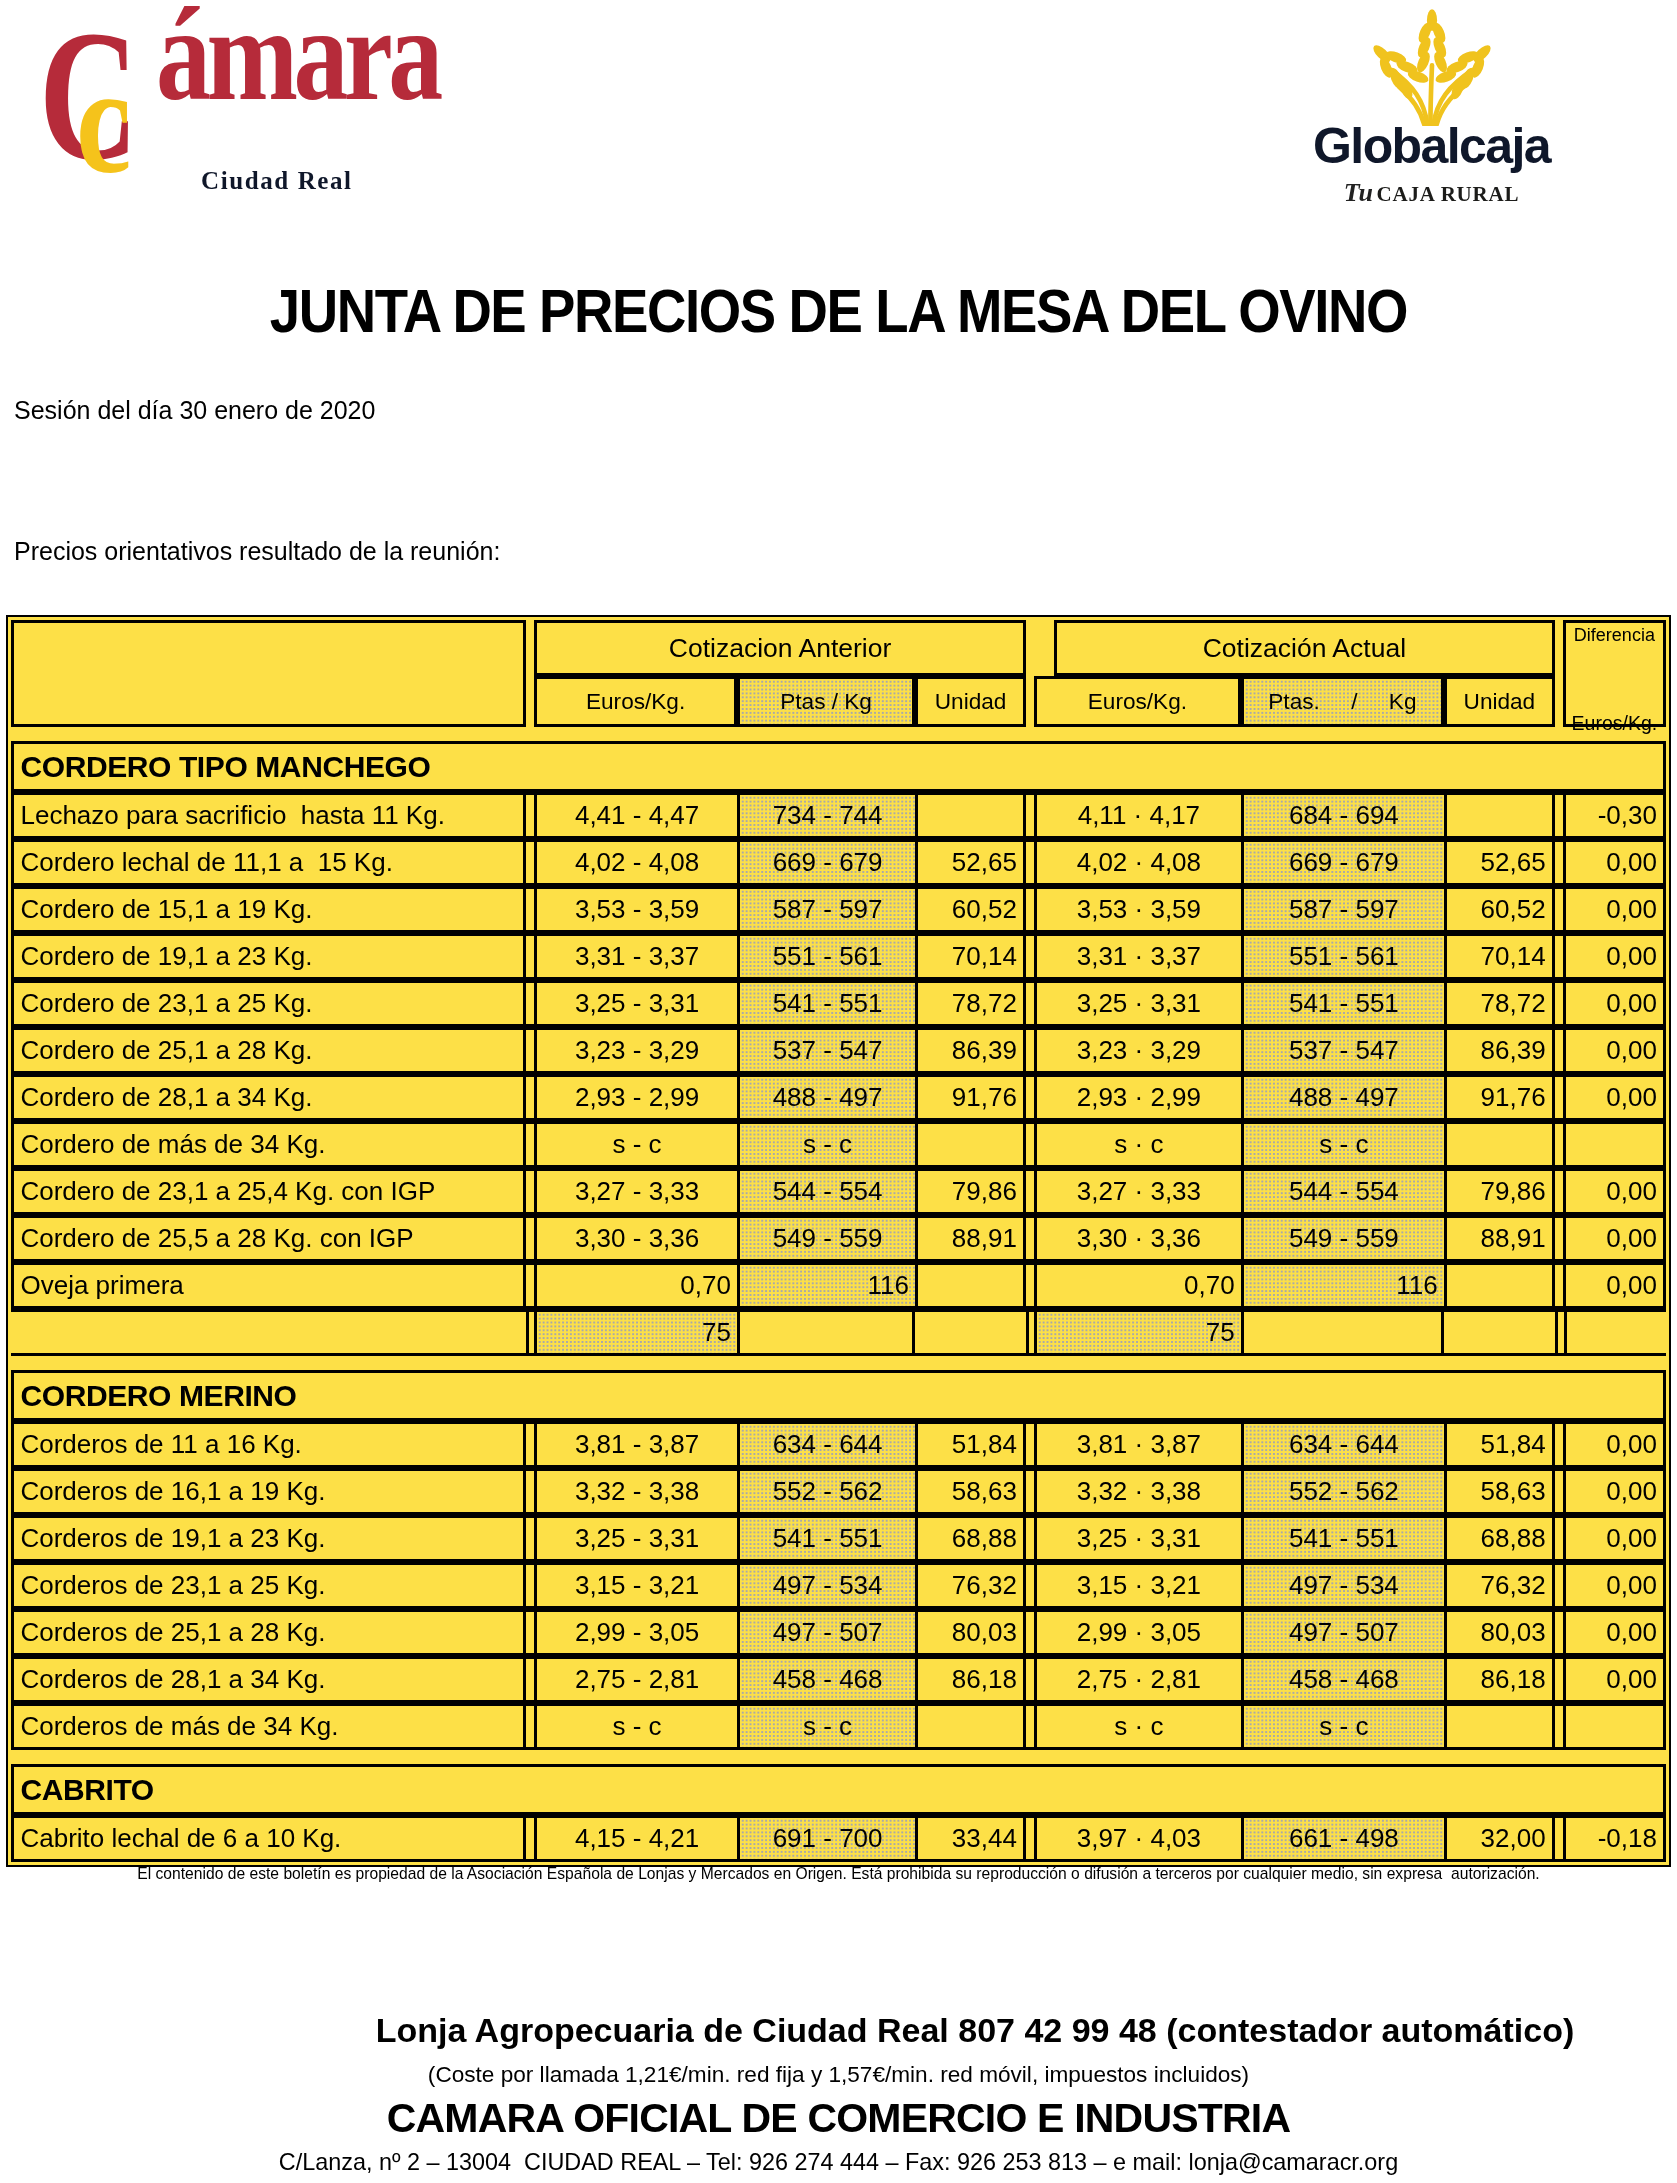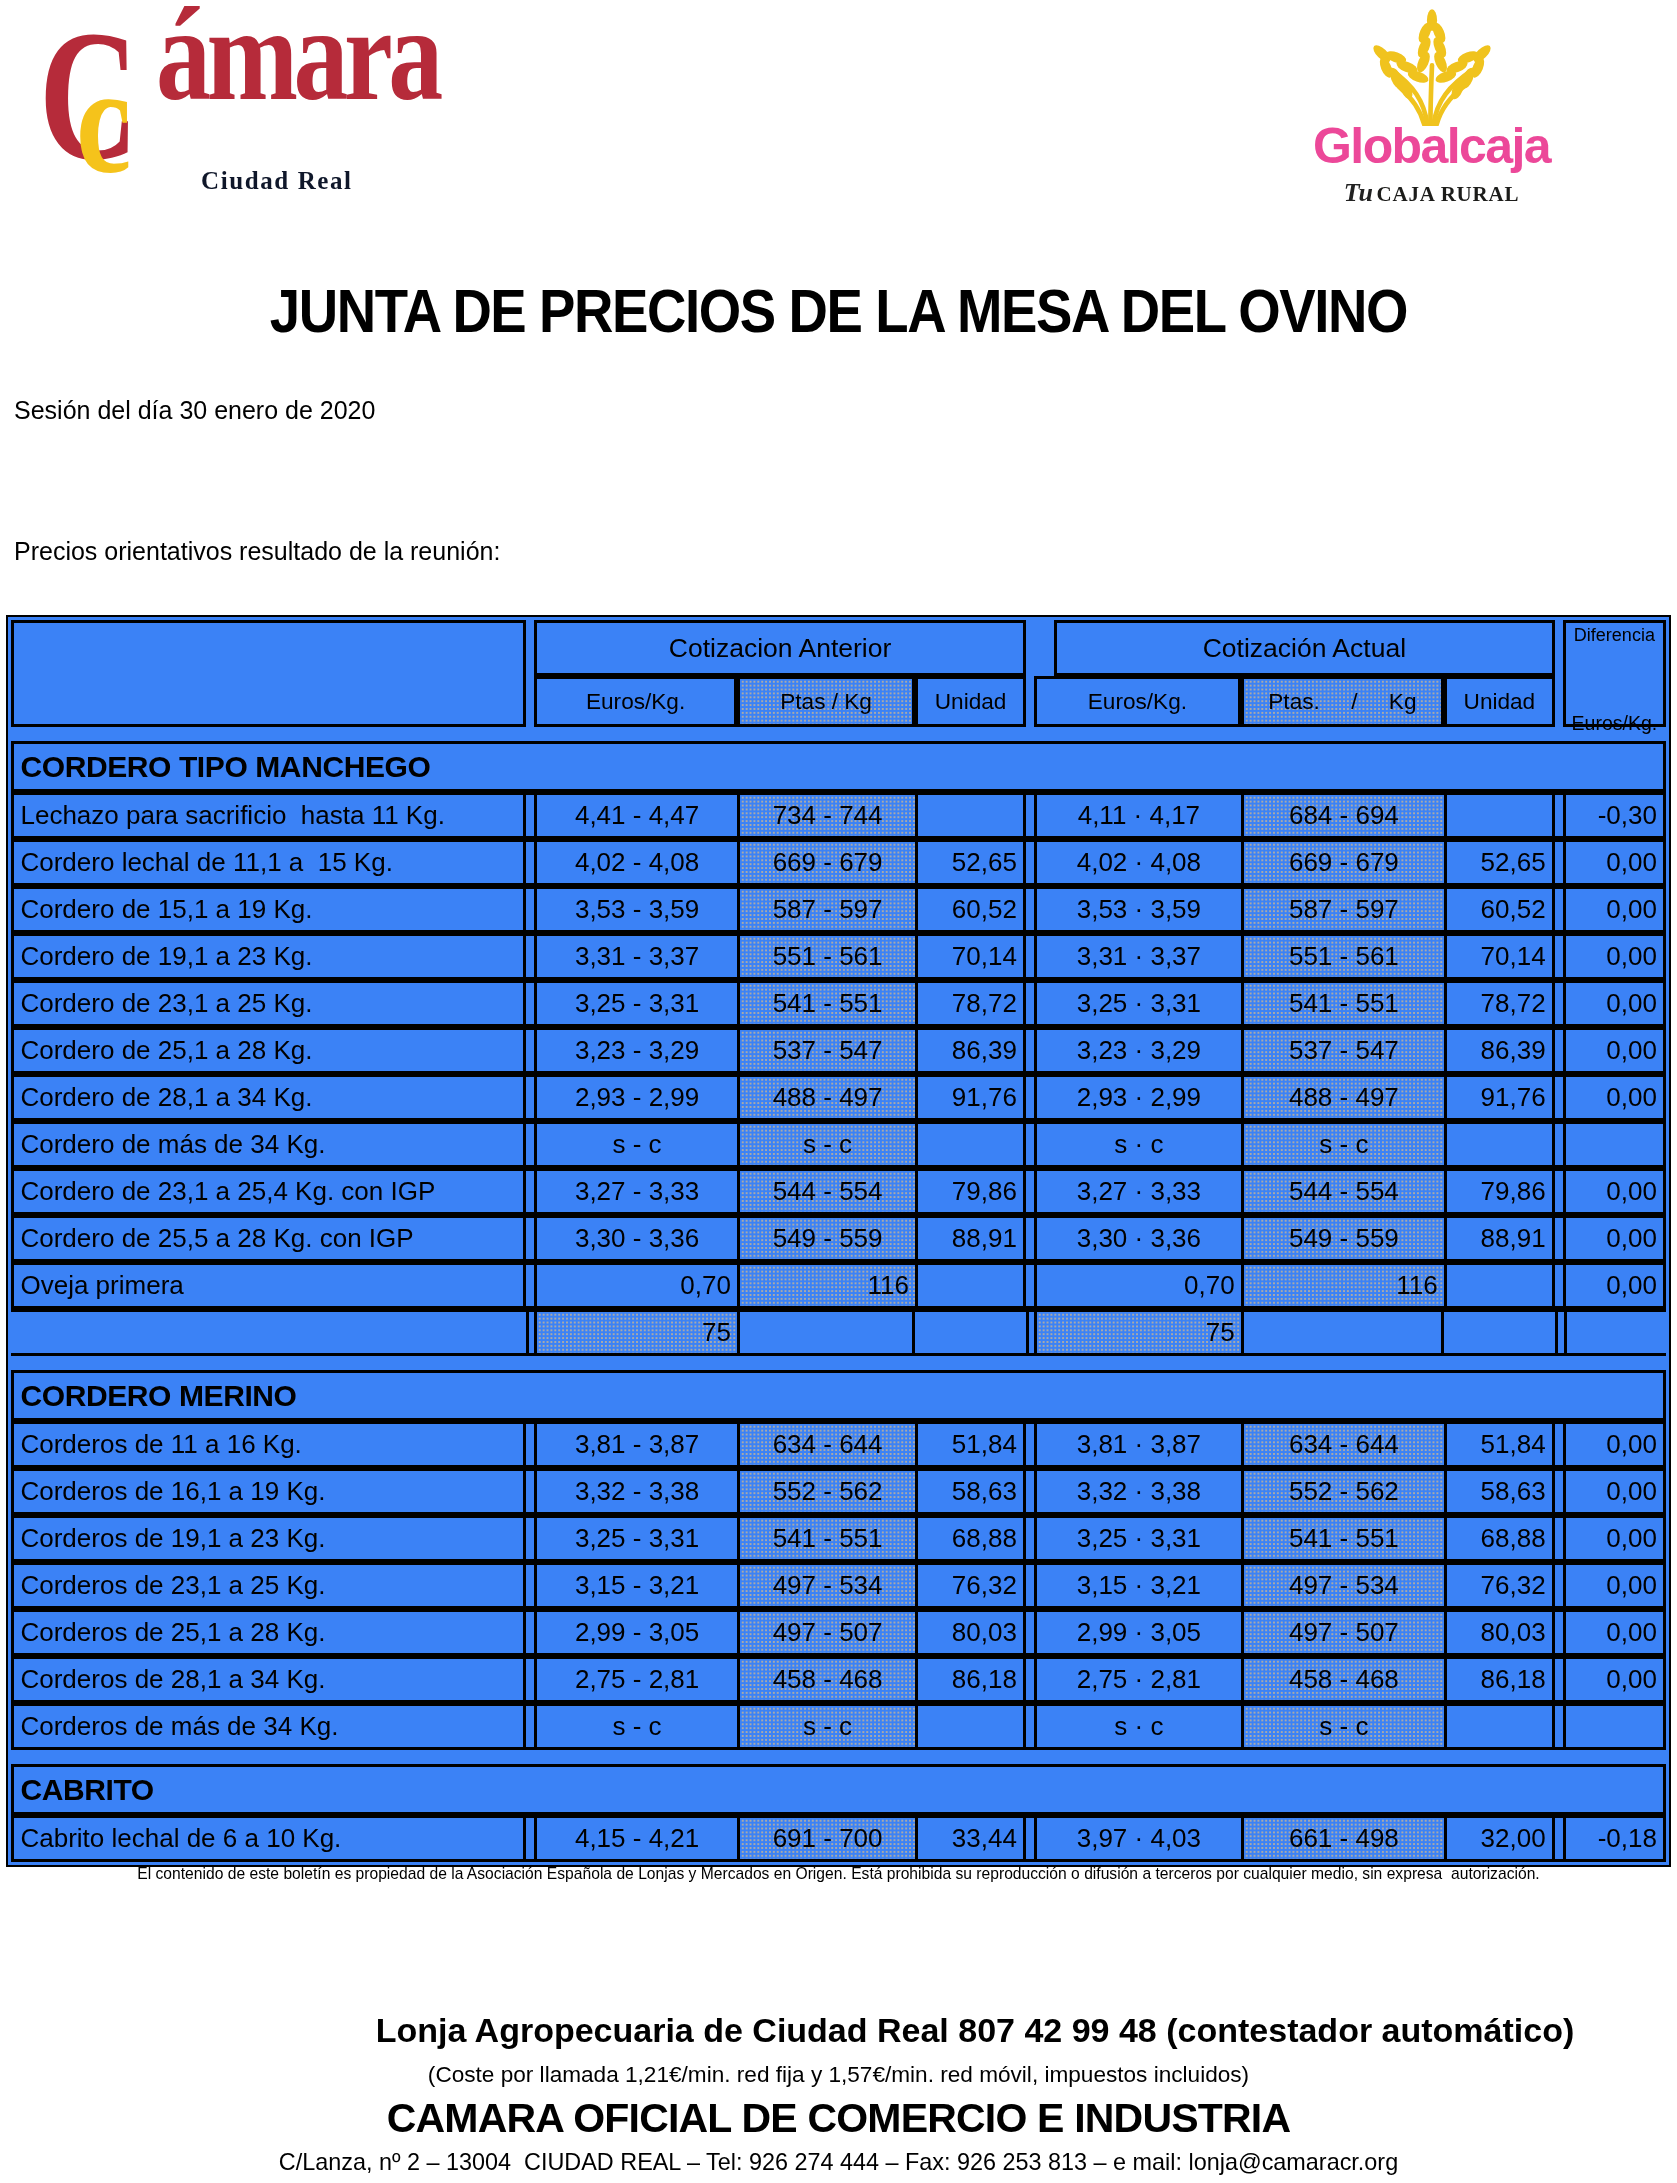--- a/index.html
+++ b/index.html
@@ -24,35 +24,35 @@
             transform:scaleX(0.82); transform-origin:left top; }
   .c-rest { position:absolute; left:117px; top:-41px; font-family:"Liberation Serif",serif;
             font-weight:700; font-size:134px; line-height:134px; letter-spacing:-5.5px; color:#b62b3a;
             transform:scaleX(0.82); transform-origin:left top; }
   .c-sub  { position:absolute; left:162px; top:139px; font-family:"Liberation Serif",serif;
             font-weight:700; font-size:25px; color:#0f172a; letter-spacing:1.6px; }
 
   
   .globalcaja { position:absolute; left:1260px; top:3.1px; width:343px; text-align:center; }
   .gc-wheat { display:block; margin:0 auto; }
-  .gc-name { font-size:50px; font-weight:700; letter-spacing:-1.6px; color:#ec4899; line-height:50px; margin-top:-4.7px; }
+  .gc-name { font-size:50px; font-weight:700; letter-spacing:-1.6px; color:#0f172a; line-height:50px; margin-top:-4.7px; }
   .gc-tag  { margin-top:6.2px; }
   .gc-tu   { font-family:"Liberation Serif",serif; font-style:italic; font-weight:700; font-size:26px; color:#222; }
   .gc-caps { font-family:"Liberation Serif",serif; font-weight:700; font-size:21px; letter-spacing:0.8px; color:#1c1c1a; }
 
   
   .title { position:absolute; top:275px; left:0; width:100%; text-align:center;
            font-size:62px; font-weight:700; letter-spacing:-1.6px; white-space:nowrap;
            transform:scaleX(0.88); }
   .session { position:absolute; top:396px; left:14px; font-size:25px; }
   .intro   { position:absolute; top:537px; left:14px; font-size:25px; }
 
   
   .tablewrap { position:absolute; top:615px; left:6.2px; width:1665px;
-               border:2.3px solid #000; padding:3.1px; background:#3b82f6; }
+               border:2.3px solid #000; padding:3.1px; background:#fde047; }
   .thead, .row { display:grid;
     grid-template-columns:515px 7.8px 203px 178px 111px 7.8px 207px 203px 111px 7.8px 1fr; }
   .thead { grid-template-rows:56px 51px; }
   .h-label { grid-row:1/3; grid-column:1; border:3.1px solid #000; }
   .h-ant   { grid-row:1; grid-column:3/6; border:3.1px solid #000; }
   .h-act   { grid-row:1; grid-column:7/10; border:3.1px solid #000;margin-left:20px; }
   .h-dif   { grid-row:1/3; grid-column:11; border:3.1px solid #000;
              display:flex; flex-direction:column; align-items:center; padding-top:3.1px;gap:37px; }
   .h-dif .l1 { font-size:18px; line-height:19px; }
   .h-dif .l2 { font-size:19.5px; margin-top:30px; }

